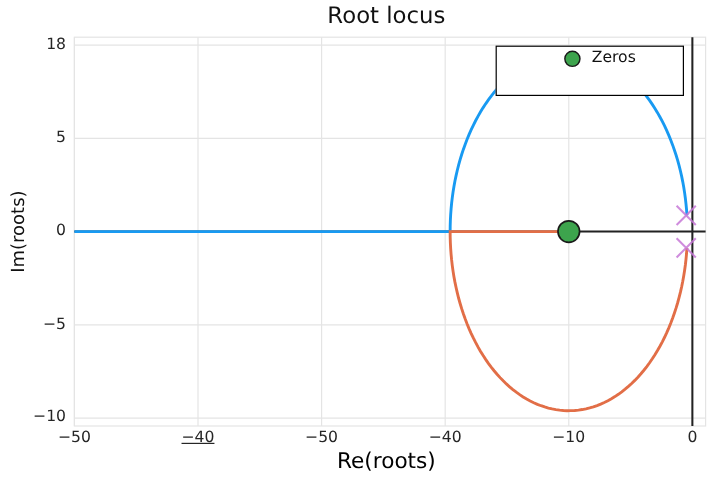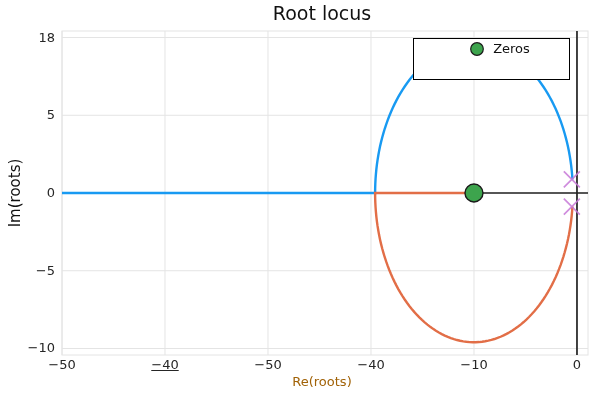--- a/index.html
+++ b/index.html
@@ -7,21 +7,21 @@
     position:relative;width:600px;height:400px;background:#ffffff;
     font-family:"DejaVu Sans","Liberation Sans",sans-serif;overflow:hidden;
     color:#1a1a1a;
   }
   .chart-title{
     position:absolute;left:322px;top:2px;transform:translateX(-50%);
     font-size:19px;color:#111;white-space:nowrap;text-align:right;
   }
   .x-axis-label{
     position:absolute;left:322px;top:374px;transform:translateX(-50%);
-    font-size:13px;color:#a16207;white-space:nowrap;
+    font-size:18px;color:#000000;white-space:nowrap;
   }
   .y-axis-label{
     position:absolute;left:15px;top:193px;
     transform:translate(-50%,-50%) rotate(-90deg);
     font-size:15px;color:#111;white-space:nowrap;
   }
   .tick-label{
     position:absolute;font-size:13px;color:#262626;white-space:nowrap;
   }
   .x-tick{transform:translateX(-50%);top:357px;}

